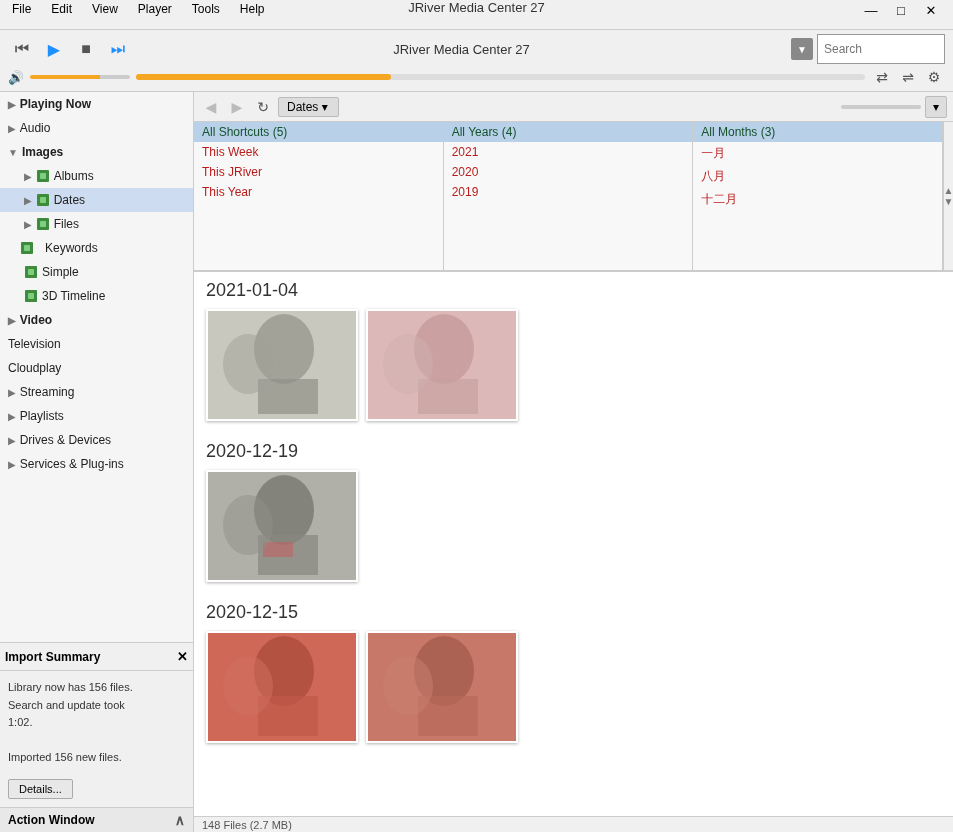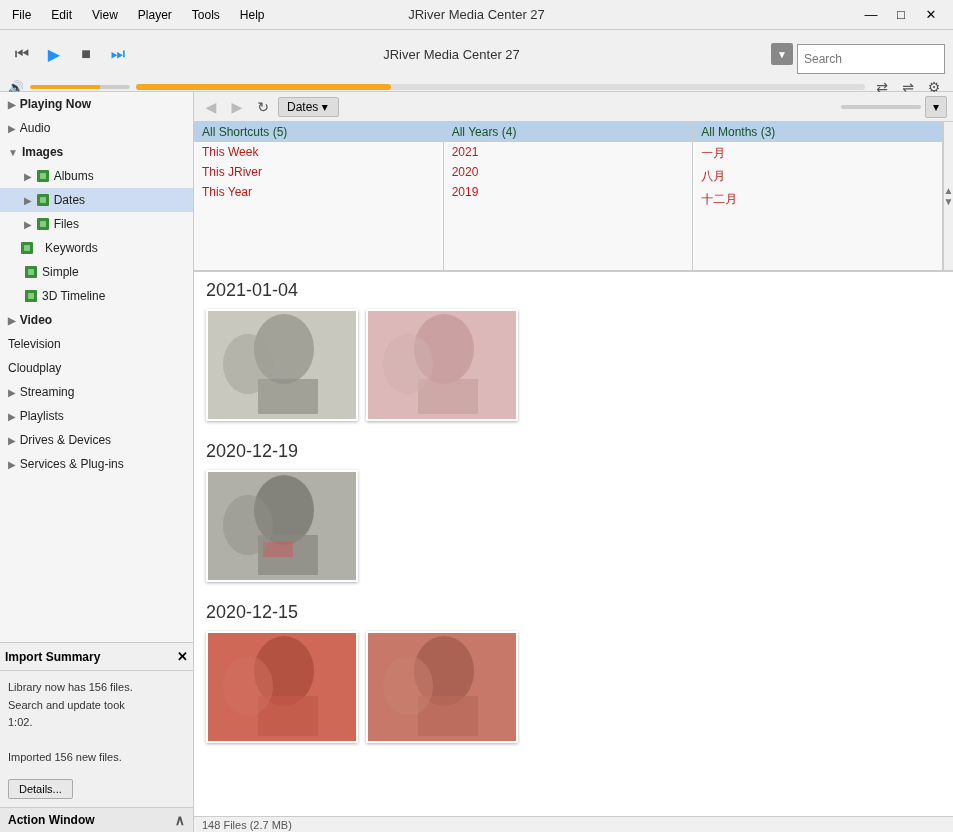--- a/index.html
+++ b/index.html
@@ -1,32 +1,32 @@
 <!DOCTYPE html>
 <html><head>
   <meta charset="utf-8">
   <style>
     * { margin: 0; padding: 0; box-sizing: border-box; }
     body { width: 953px; height: 832px; font-family: 'Segoe UI', Tahoma, sans-serif; font-size: 12px; background: #f0f0f0; overflow: hidden; display: flex; flex-direction: column; }
 
     
-    .titlebar { background: #f0f0f0; height: 30px; display: flex; align-items: center; justify-content: space-between; padding: 0 8px; border-bottom: 1px solid #ccc; }
+    .titlebar { background: #f0f0f0; height: 30px; display: flex; align-items: flex-start; justify-content: space-between; padding: 0 8px; border-bottom: 1px solid #ccc; }
     .titlebar-menu { display: flex; gap: 12px; font-size: 12px; }
     .titlebar-menu span { cursor: pointer; padding: 2px 4px; }
     .titlebar-title { font-size: 13px; color: #333; position: absolute; left: 50%; transform: translateX(-50%); }
     .titlebar-controls { display: flex; gap: 2px; }
     .titlebar-btn { width: 28px; height: 20px; display: flex; align-items: center; justify-content: center; cursor: pointer; font-size: 13px; border: none; background: none; }
 
     
     .transport-bar { height: 62px; background: #f0f0f0; border-bottom: 1px solid #ccc; padding: 4px 8px; display: flex; flex-direction: column; gap: 2px; }
     .transport-btn { width: 28px; height: 28px; display: flex; align-items: center; justify-content: center; cursor: pointer; border: none; background: none; font-size: 16px; color: #555; }
     .transport-btn.blue { color: #1e90ff; }
     .search-area { display: flex; align-items: center; gap: 4px; }
     .search-dropdown-btn { width: 22px; height: 22px; background: #888; display: flex; align-items: center; justify-content: center; cursor: pointer; border-radius: 2px; }
-    .search-input { width: 148px; height: 22px; border: 1px solid #999; padding: 14px 6px; font-size: 12px; background: white; margin-top: 10px; }
+    .search-input { width: 128px; height: 22px; border: 1px solid #999; padding: 14px 6px; font-size: 12px; background: white; }
     .volume-icon { font-size: 13px; color: #555; }
     .volume-slider { width: 100px; height: 4px; background: linear-gradient(to right, #f5a623 0%, #f5a623 70%, #ccc 70%); border-radius: 2px; position: relative; }
     .progress-row { display: flex; align-items: center; gap: 6px; }
     .progress-bar { flex: 1; height: 6px; background: #ddd; border-radius: 3px; position: relative; }
     .progress-fill { width: 35%; height: 100%; background: #f5a623; border-radius: 3px; }
     .top-right-icons { display: flex; align-items: center; gap: 4px; margin-left: auto; }
     .icon-btn { width: 22px; height: 22px; display: flex; align-items: center; justify-content: center; cursor: pointer; font-size: 14px; color: #555; border: none; background: none; }
 
     
     .main { display: flex; flex: 1; overflow: hidden; }

